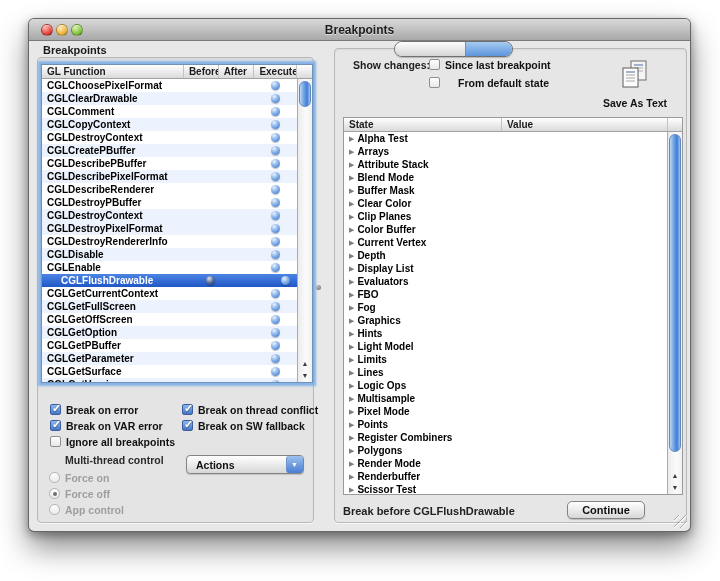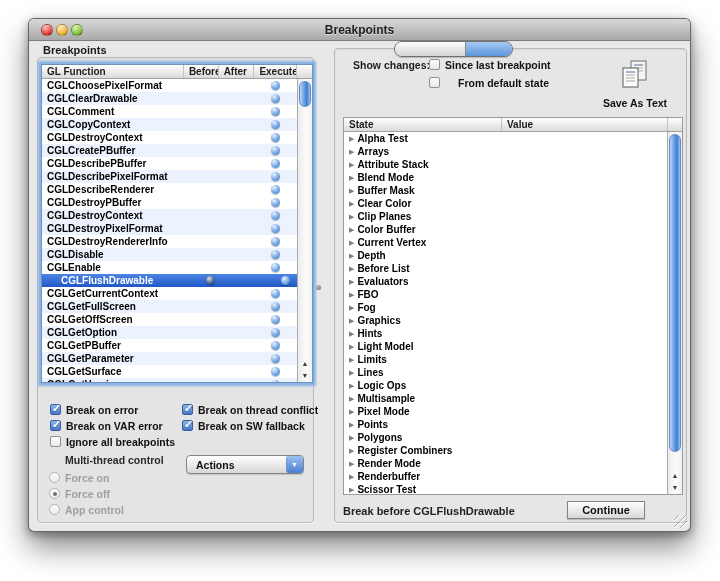--- a/index.html
+++ b/index.html
@@ -93,21 +93,21 @@
 
   
   .popup { position:absolute; height:19px; border:1px solid #848484; border-radius:4px;
     background:linear-gradient(#ffffff,#d7d7d7); display:flex; align-items:center;
     box-shadow:0 1px 1px rgba(0,0,0,.15); }
   .popup .plabel { flex:1; font-size:10.5px; font-weight:bold; color:#111; padding-left:9px; }
   .pcap { width:17px; height:17px; border-radius:3px; margin-right:0.5px;
     background:linear-gradient(#9cc0ee,#4a7ed2); display:flex; align-items:center;
     justify-content:center; color:#fff; font-size:7px; border-left:1px solid #6d93cc; }
 
-  .pill { position:absolute; height:18px; border:1px solid #848484; border-radius:0;
+  .pill { position:absolute; height:18px; border:1px solid #848484; border-radius:5px;
     background:linear-gradient(#ffffff,#d8d8d8); font-size:11px; font-weight:bold; color:#111;
     text-align:center; line-height:16px; box-shadow:0 1px 1px rgba(0,0,0,.18); }
 
   
   .tabs { position:absolute; left:365px; top:22px; height:16px; display:flex;
     border:1px solid #707070; border-radius:8px; overflow:hidden;
     box-shadow:0 1px 1px rgba(0,0,0,.2); }
   .tab { font-size:10.5px; font-weight:bold; color:#111; padding:14px 10px 0 10px;
     background:linear-gradient(#fdfdfd,#d5d5d5); border-right:1px solid #8a8a8a; }
   .tab:last-child { border-right:none; }
@@ -497,21 +497,21 @@
             <div class="rrow">
               <div class="rc s">
                 <span class="tri">▶</span>
                 <span class="rname">Depth</span>
               </div>
               <div class="rc v"></div>
             </div>
             <div class="rrow">
               <div class="rc s">
                 <span class="tri">▶</span>
-                <span class="rname">Before List</span>
+                <span class="rname">Display List</span>
               </div>
               <div class="rc v"></div>
             </div>
             <div class="rrow">
               <div class="rc s">
                 <span class="tri">▶</span>
                 <span class="rname">Evaluators</span>
               </div>
               <div class="rc v"></div>
             </div>
@@ -588,28 +588,28 @@
             <div class="rrow">
               <div class="rc s">
                 <span class="tri">▶</span>
                 <span class="rname">Points</span>
               </div>
               <div class="rc v"></div>
             </div>
             <div class="rrow">
               <div class="rc s">
                 <span class="tri">▶</span>
+                <span class="rname">Register Combiners</span>
+              </div>
+              <div class="rc v"></div>
+            </div>
+            <div class="rrow">
+              <div class="rc s">
+                <span class="tri">▶</span>
                 <span class="rname">Polygons</span>
-              </div>
-              <div class="rc v"></div>
-            </div>
-            <div class="rrow">
-              <div class="rc s">
-                <span class="tri">▶</span>
-                <span class="rname">Register Combiners</span>
               </div>
               <div class="rc v"></div>
             </div>
             <div class="rrow">
               <div class="rc s">
                 <span class="tri">▶</span>
                 <span class="rname">Render Mode</span>
               </div>
               <div class="rc v"></div>
             </div>

